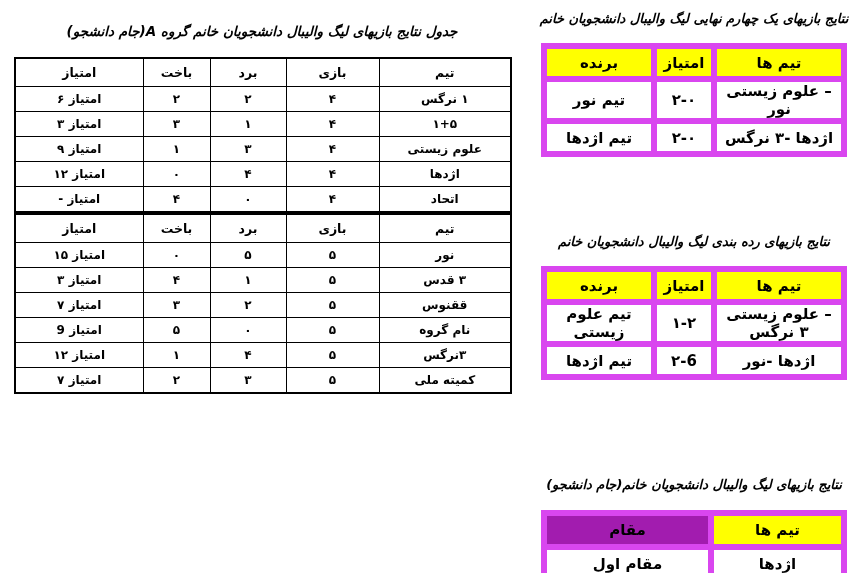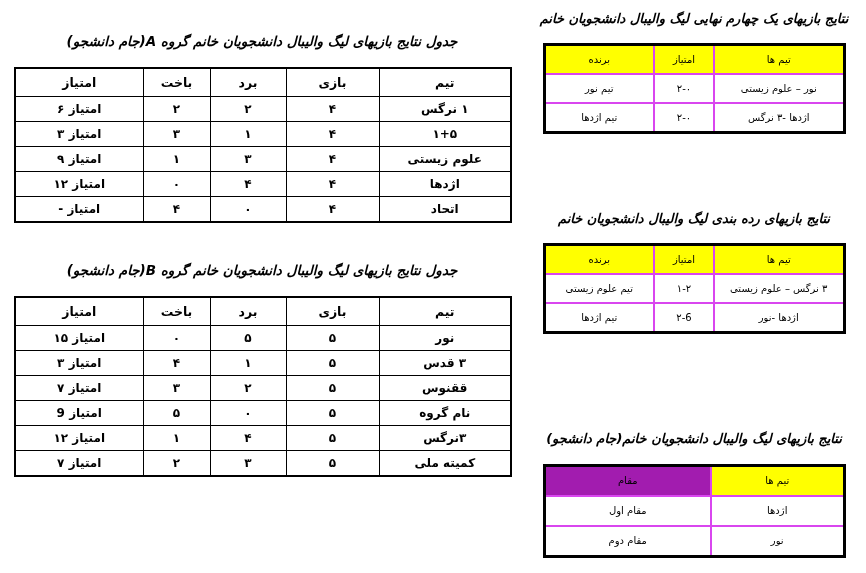--- a/index.html
+++ b/index.html
@@ -1,38 +1,38 @@
 <!DOCTYPE html>
 <html lang="fa"><head>
 <meta charset="utf-8">
 <style>
   html,body{margin:0;padding:0;background:#fff;}
   body{
     width:866px;height:573px;overflow:hidden;color:#000;
     font-family:"DejaVu Sans",sans-serif;font-weight:bold;
   }
   .page{display:flex;width:866px;height:573px;}
-  .left-col{width:496px;margin-left:14px;padding-top:32px;box-sizing:border-box;}
+  .left-col{width:496px;margin-left:14px;padding-top:22px;box-sizing:border-box;}
   .right-col{width:336px;margin-left:16px;padding-top:10px;box-sizing:border-box;}
   .tbl-title{
     direction:rtl;text-align:center;font-size:13.5px;line-height:1.4;
     margin:0 0 16px 0;font-weight:bold;font-style:italic;
   }
   .right-col .tbl-title{font-size:13px;margin-bottom:15px;}
   table{border-collapse:collapse;table-layout:fixed;}
   .league-table{width:496px;border:2px solid #000;margin:0;}
   .league-table th,.league-table td{
     border:1px solid #000;height:24px;padding:0 3px;text-align:center;
     vertical-align:middle;font-size:12px;font-weight:bold;overflow:hidden;
   }
   .league-table thead th{height:27px;font-size:12.5px;}
   .mini-table{width:300px;border:3px solid #000;margin:0 auto;}
   .mini-table th,.mini-table td{
-    border:2px solid #d946ef;height:27px;padding:0 3px;text-align:center;
-    vertical-align:middle;font-size:10px;font-weight:normal;overflow:hidden;
+    border:6px solid #d946ef;height:27px;padding:0 3px;text-align:center;
+    vertical-align:middle;font-size:15px;font-weight:bold;overflow:hidden;
   }
   .mini-table thead th{background:#ffff00;}
   .final-table th,.final-table td{height:28px;}
   .gap-b{margin-top:38px;}
   .gap-r2{margin-top:76px;text-align:center;}
   .gap-r3{margin-top:96px;}
   section{display:block;}
 </style>
 </head>
 <body>
@@ -91,21 +91,20 @@
           <tr>
             <td>- امتیاز</td>
             <td>۴</td>
             <td>۰</td>
             <td>۴</td>
             <td>اتحاد</td>
           </tr>
         </tbody>
     </table>
 
-    <h2 class="tbl-title gap-b">جدول نتایج بازیهای لیگ والیبال دانشجویان خانم گروه B(جام دانشجو)</h2>
     <table class="league-table">
       <colgroup>
         <col style="width:128px">
           <col style="width:67px">
           <col style="width:76px">
           <col style="width:93px">
           <col style="width:132px">
       </colgroup>
       <thead>
         <tr>

